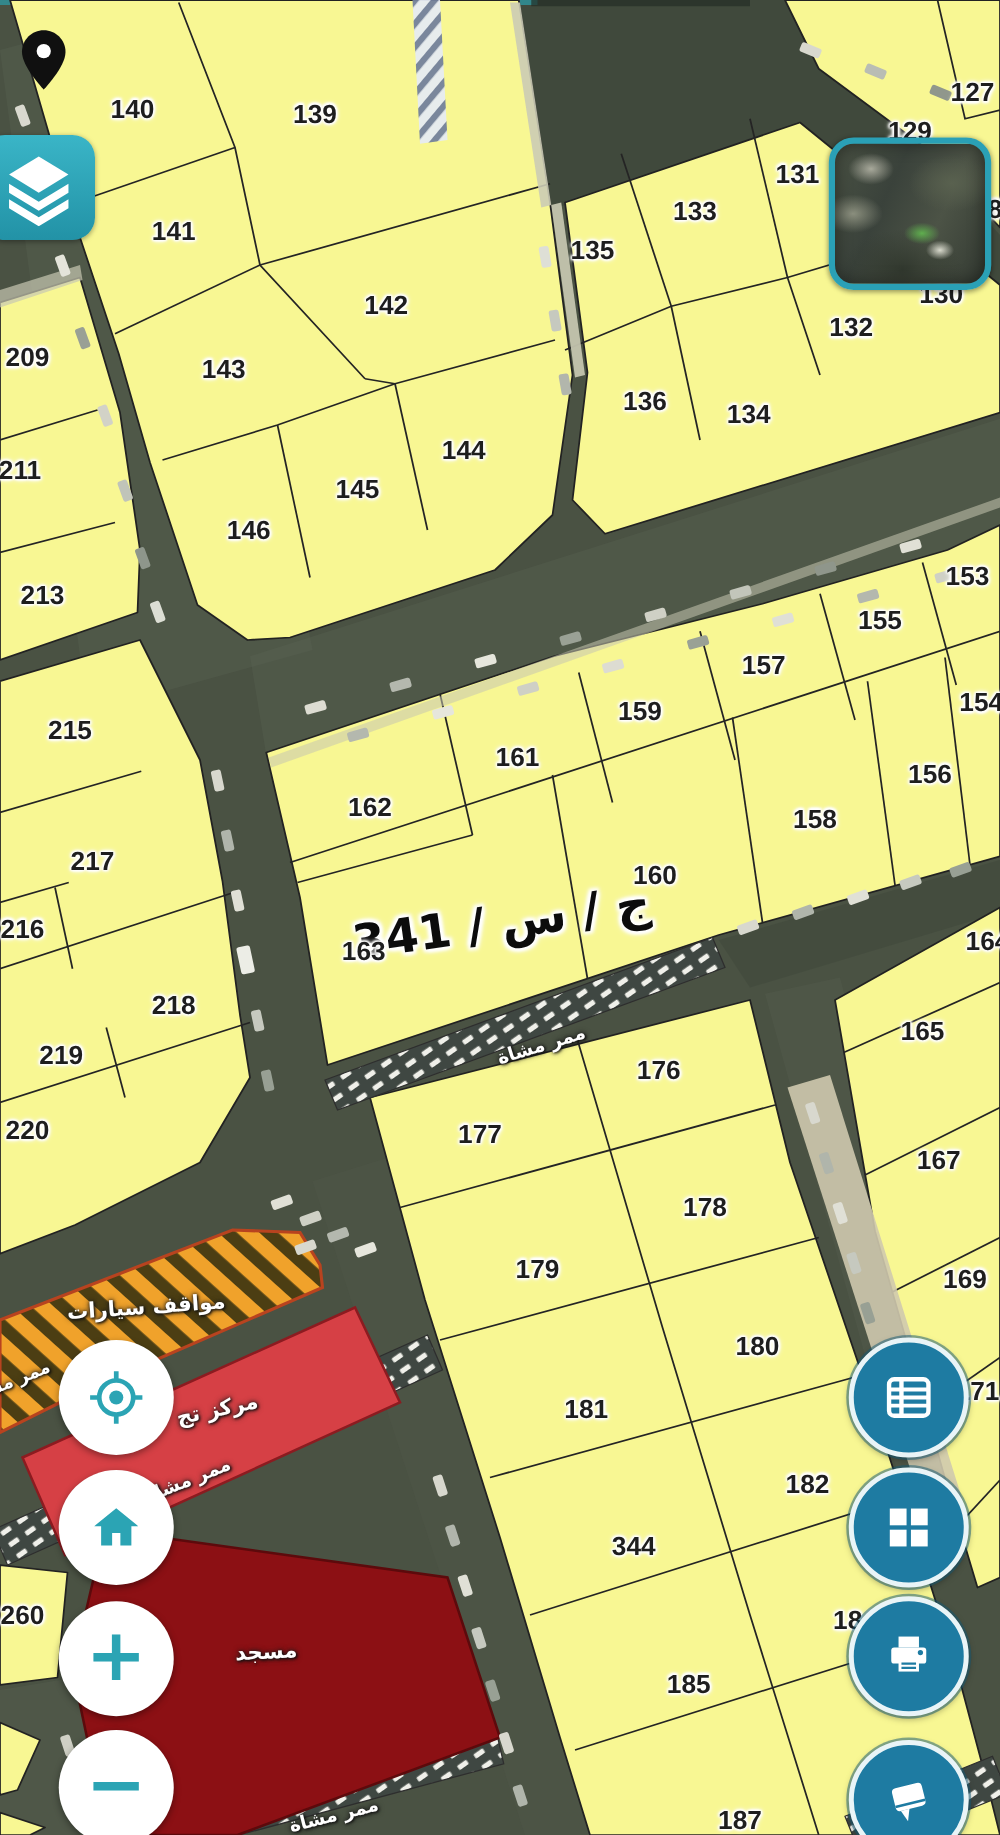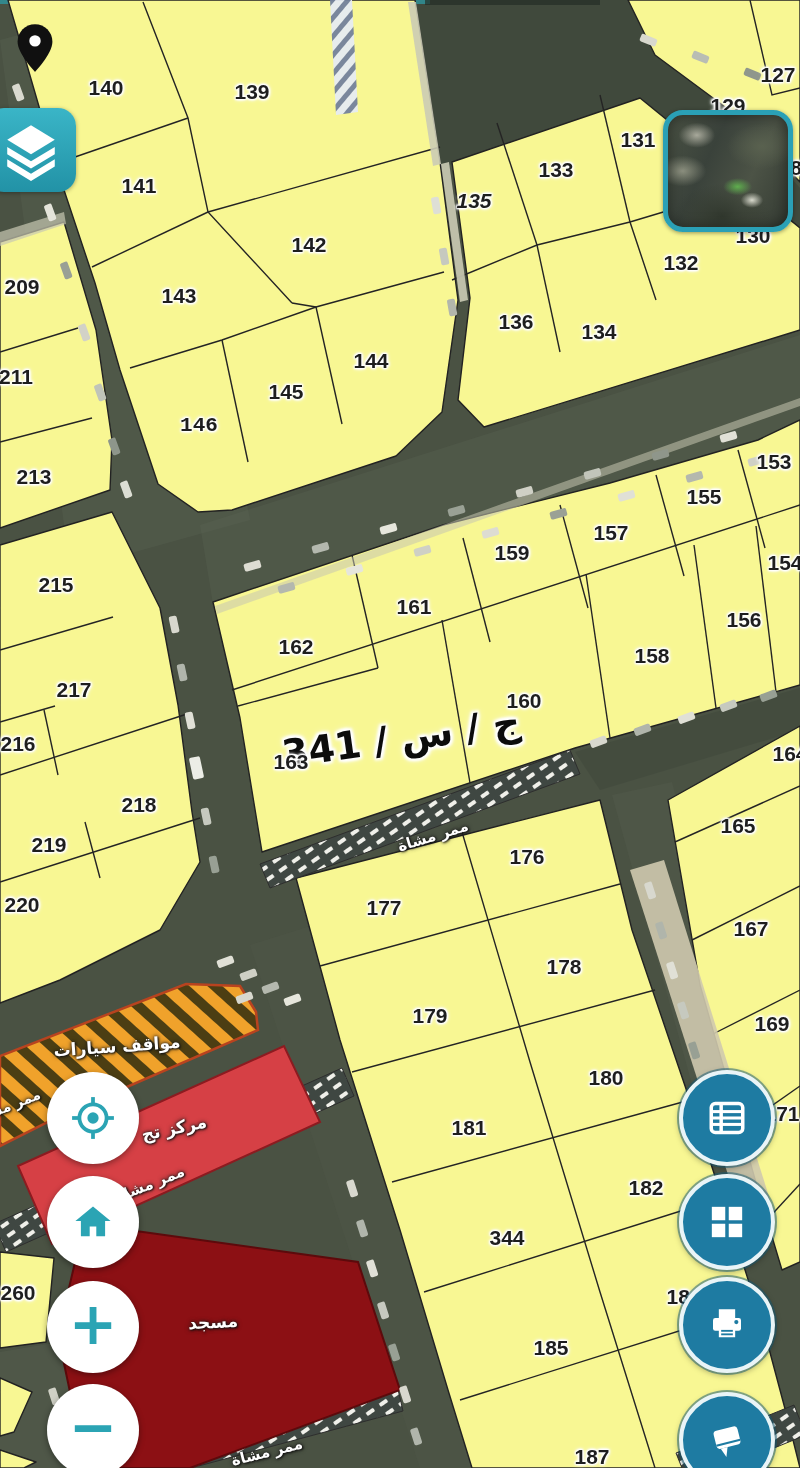--- a/index.html
+++ b/index.html
@@ -235,44 +235,44 @@
 
 <div id="labels">
   <div class="street-label" id="street-label" dir="rtl" style="left: 401px; top: 738px; transform: translate(-50%, -50%) rotate(-8deg);">ج / س / 341</div>
 <div class="parcel-label" style="left: 106px; top: 88px;">140</div>
       <div class="parcel-label" style="left: 252px; top: 92px;">139</div>
       <div class="parcel-label" style="left: 778px; top: 75px;">127</div>
       <div class="parcel-label" style="left: 728px; top: 106px;">129</div>
       <div class="parcel-label" style="left: 796px; top: 168px;">8</div>
       <div class="parcel-label" style="left: 753px; top: 236px;">130</div>
       <div class="parcel-label" style="left: 139px; top: 186px;">141</div>
-      <div class="parcel-label" style="left: 474px; top: 201px; font-style: italic;">135</div>
+      <div class="parcel-label" style="left: 474px; top: 201px;">135</div>
       <div class="parcel-label" style="left: 556px; top: 170px;">133</div>
       <div class="parcel-label" style="left: 638px; top: 140px;">131</div>
       <div class="parcel-label" style="left: 681px; top: 263px;">132</div>
       <div class="parcel-label" style="left: 599px; top: 292px; margin-top: 40px;">134</div>
       <div class="parcel-label" style="left: 516px; top: 322px;">136</div>
       <div class="parcel-label" style="left: 309px; top: 245px;">142</div>
       <div class="parcel-label" style="left: 179px; top: 296px;">143</div>
       <div class="parcel-label" style="left: 371px; top: 361px;">144</div>
       <div class="parcel-label" style="left: 286px; top: 392px;">145</div>
-      <div class="parcel-label" style="left: 199px; top: 425px; font-family: Liberation Mono, monospace;">146</div>
+      <div class="parcel-label" style="left: 199px; top: 425px;">146</div>
       <div class="parcel-label" style="left: 22px; top: 287px;">209</div>
       <div class="parcel-label" style="left: 16px; top: 377px;">211</div>
       <div class="parcel-label" style="left: 34px; top: 477px;">213</div>
       <div class="parcel-label" style="left: 56px; top: 585px;">215</div>
       <div class="parcel-label" style="left: 74px; top: 690px;">217</div>
       <div class="parcel-label" style="left: 18px; top: 744px;">216</div>
       <div class="parcel-label" style="left: 139px; top: 805px;">218</div>
       <div class="parcel-label" style="left: 49px; top: 845px;">219</div>
       <div class="parcel-label" style="left: 22px; top: 905px;">220</div>
       <div class="parcel-label" style="left: 774px; top: 462px;">153</div>
       <div class="parcel-label" style="left: 704px; top: 497px;">155</div>
       <div class="parcel-label" style="left: 611px; top: 533px;">157</div>
-      <div class="parcel-label" style="left: 512px; top: 553px;">159</div>
+      <div class="parcel-label" style="left: 512px; top: 570px;">159</div>
       <div class="parcel-label" style="left: 414px; top: 607px;">161</div>
       <div class="parcel-label" style="left: 296px; top: 647px;">162</div>
       <div class="parcel-label" style="left: 291px; top: 762px;">163</div>
       <div class="parcel-label" style="left: 785px; top: 563px;">154</div>
       <div class="parcel-label" style="left: 744px; top: 620px;">156</div>
       <div class="parcel-label" style="left: 652px; top: 656px;">158</div>
       <div class="parcel-label" style="left: 524px; top: 701px;">160</div>
       <div class="parcel-label" style="left: 790px; top: 754px;">164</div>
       <div class="parcel-label" style="left: 738px; top: 826px;">165</div>
       <div class="parcel-label" style="left: 751px; top: 929px;">167</div>

